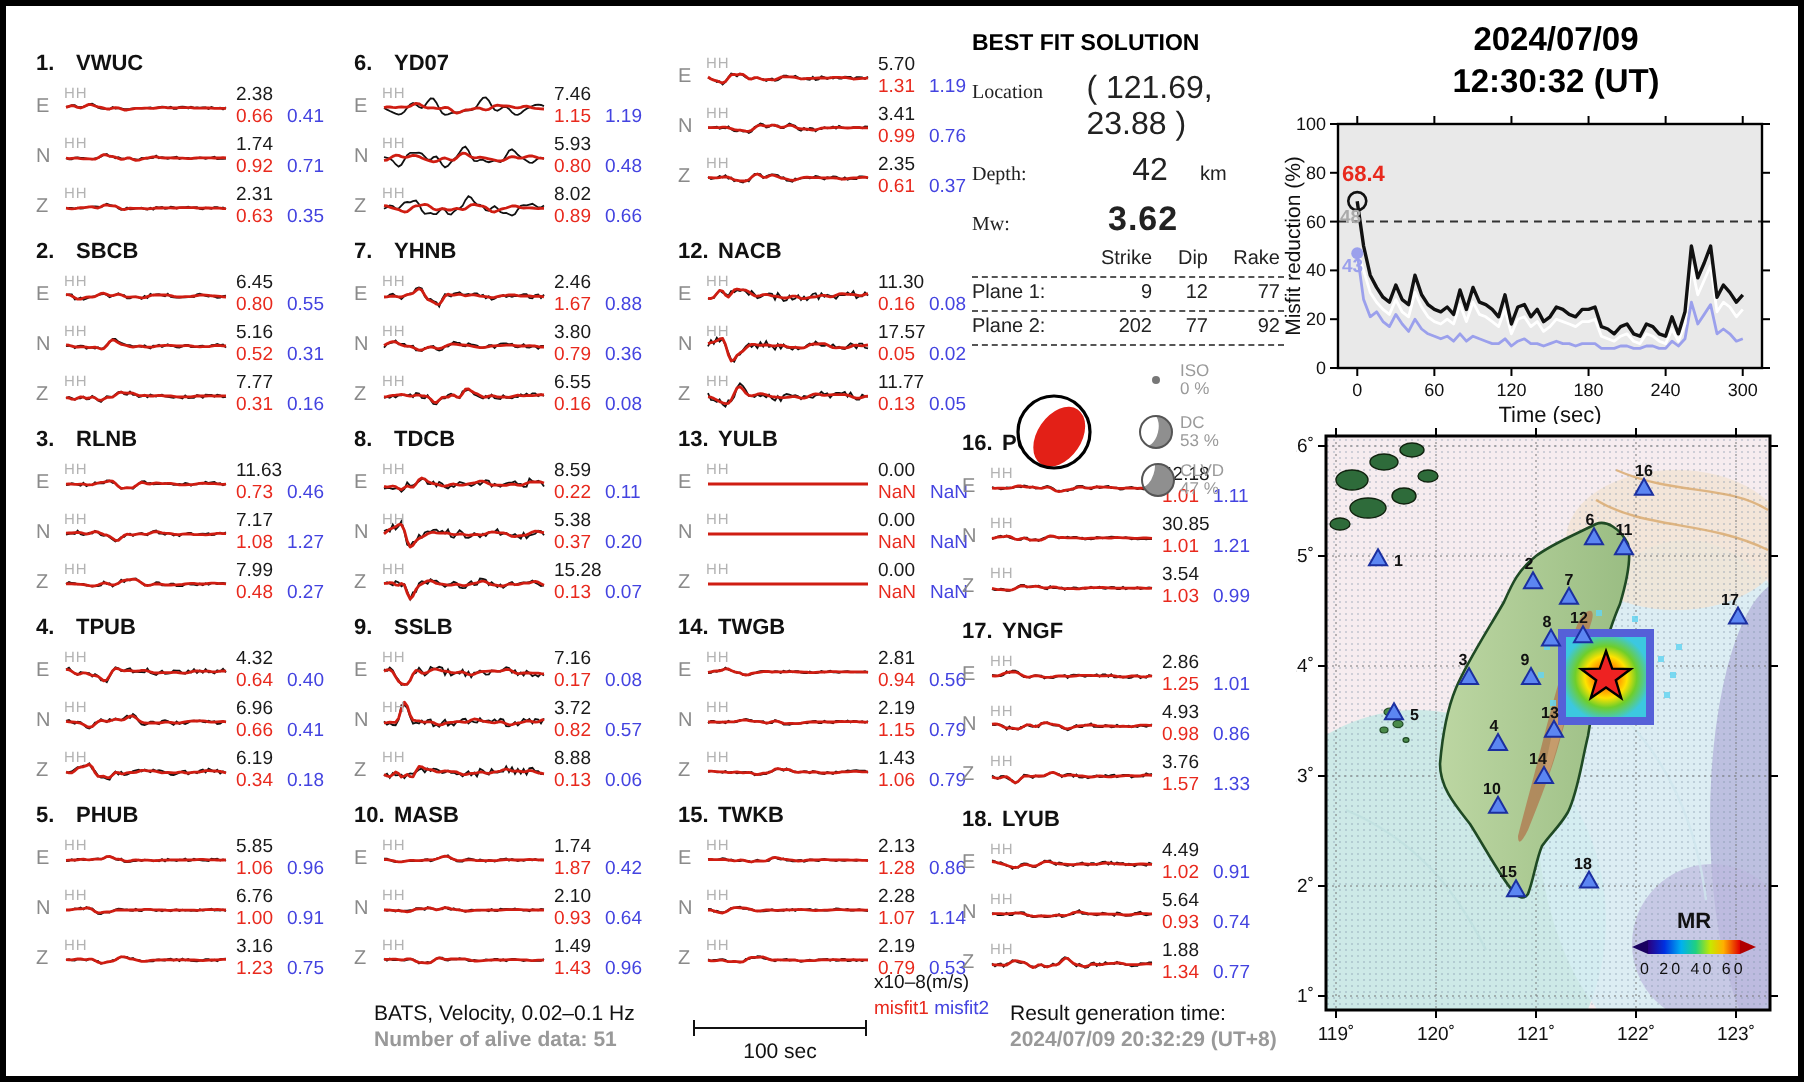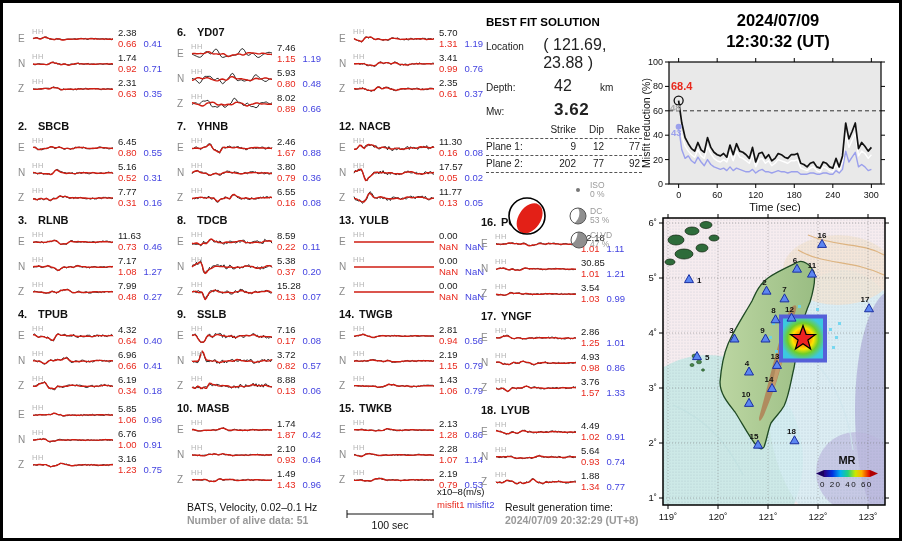--- a/index.html
+++ b/index.html
@@ -16,21 +16,21 @@
   svg.trace{position:absolute;left:0;top:0;}
   .vals{margin-left:3px;font-size:9.5px;line-height:10.5px;display:flex;flex-direction:column;}
   .amp{color:#1a1a1a;}
   .mrow{display:flex;gap:7px;}
   .m1{color:#e8291d;}
   .m2{color:#4343e0;}
   
   #solution{position:absolute;left:483px;top:13px;width:156px;font-size:10px;color:#222;}
   #solution .title{font-weight:bold;font-size:11.5px;margin-bottom:8px;color:#000;}
   .sol-row{display:flex;align-items:baseline;margin-bottom:5px;}
-  .sol-label{width:68px;}
+  .sol-label{width:68px;font-family:Liberation Serif, serif;}
   .sol-val{font-weight:normal;font-size:16px;}
   .mw-val{font-weight:bold;font-size:17px;letter-spacing:.5px;}
   .unit{margin-left:4px;}
   #mt-table{margin-top:2px;}
   .mt-row{display:grid;grid-template-columns:50px 40px 28px 36px;padding:2px 0 3px 0;}
   .mt-row span{text-align:right;}
   .mt-row .mt-lab{text-align:left;}
   .mt-dash{border-bottom:1px dashed #555;}
   
   #datetime{position:absolute;left:658px;top:7px;width:234px;text-align:center;
@@ -42,20 +42,21 @@
   .gray{color:#999;font-weight:bold;}
   .small9{font-size:9.5px;}
 </style>
 </head>
 <body>
 
 <div id="frame">
 
   <div id="stations-panel">
       <div class="station" style="left: 15px; top: 23px;">
+        <div class="st-h"><span class="st-num">1.</span><span class="st-name">VWUC</span></div>
         <div class="st-row">
           <span class="comp">E</span>
           <span class="tracewrap">
             <svg class="trace" width="84" height="24" viewBox="0 0 84 24">
               <path d="M2.0,11.3L3.5,11.3L4.9,10.6L6.4,10.6L7.8,11.6L9.3,11.6L10.7,11.3L12.2,10.9L13.6,10.1L15.1,9.9L16.5,10.6L18.0,11.9L19.5,12.3L20.9,12.4L22.4,12.4L23.8,12.6L25.3,11.5L26.7,12.3L28.2,12.0L29.6,12.2L31.1,12.6L32.5,12.6L34.0,12.5L35.5,12.2L36.9,12.1L38.4,12.1L39.8,12.2L41.3,12.2L42.7,11.9L44.2,11.7L45.6,12.2L47.1,11.9L48.5,11.6L50.0,11.3L51.5,11.5L52.9,11.9L54.4,11.4L55.8,12.4L57.3,12.4L58.7,11.4L60.2,11.3L61.6,11.4L63.1,12.2L64.5,11.4L66.0,11.9L67.5,11.7L68.9,12.0L70.4,11.7L71.8,11.7L73.3,12.5L74.7,11.5L76.2,12.0L77.6,12.1L79.1,11.8L80.5,12.7L82.0,11.6" fill="none" stroke="#111111" stroke-width="0.9"></path>
               <path d="M2.0,11.7L3.5,11.2L4.9,10.8L6.4,11.1L7.8,11.7L9.3,12.0L10.7,11.5L12.2,10.7L13.6,10.2L15.1,10.5L16.5,11.0L18.0,11.4L19.5,11.7L20.9,12.1L22.4,12.5L23.8,12.5L25.3,12.1L26.7,11.8L28.2,11.9L29.6,12.5L31.1,13.0L32.5,13.0L34.0,12.7L35.5,12.4L36.9,12.2L38.4,12.2L39.8,12.2L41.3,12.1L42.7,12.1L44.2,12.2L45.6,12.2L47.1,12.0L48.5,11.8L50.0,11.7L51.5,11.7L52.9,11.9L54.4,11.9L55.8,11.9L57.3,11.9L58.7,11.8L60.2,11.8L61.6,11.8L63.1,11.8L64.5,11.8L66.0,12.0L67.5,12.1L68.9,12.1L70.4,12.1L71.8,12.0L73.3,12.0L74.7,12.1L76.2,12.2L77.6,12.2L79.1,12.2L80.5,12.2L82.0,12.2" fill="none" stroke="#cf1d12" stroke-width="1.4" stroke-linejoin="round"></path>
             </svg>
             <span class="hh">HH</span>
           </span>
           <span class="vals">
@@ -257,20 +258,21 @@
           <span class="vals">
             <span class="amp">6.19</span>
             <span class="mrow">
               <span class="m1">0.34</span>
               <span class="m2">0.18</span>
             </span>
           </span>
         </div>
       </div>
       <div class="station" style="left: 15px; top: 399px;">
+        <div class="st-h"><span class="st-num">5.</span><span class="st-name">PHUB</span></div>
         <div class="st-row">
           <span class="comp">E</span>
           <span class="tracewrap">
             <svg class="trace" width="84" height="24" viewBox="0 0 84 24">
               <path d="M2.0,12.5L3.5,12.4L4.9,11.6L6.4,12.4L7.8,11.5L9.3,11.4L10.7,12.0L12.2,11.9L13.6,11.9L15.1,11.9L16.5,11.5L18.0,11.2L19.5,11.7L20.9,11.1L22.4,10.4L23.8,10.6L25.3,10.6L26.7,11.7L28.2,12.0L29.6,11.3L31.1,12.9L32.5,13.1L34.0,12.9L35.5,12.6L36.9,12.6L38.4,11.9L39.8,12.5L41.3,11.8L42.7,12.1L44.2,12.0L45.6,12.7L47.1,12.2L48.5,12.6L50.0,11.6L51.5,12.7L52.9,11.4L54.4,12.2L55.8,12.1L57.3,12.5L58.7,11.8L60.2,12.0L61.6,11.3L63.1,12.5L64.5,12.3L66.0,11.4L67.5,12.0L68.9,12.1L70.4,12.3L71.8,12.3L73.3,12.5L74.7,11.4L76.2,11.6L77.6,11.4L79.1,12.3L80.5,11.7L82.0,12.4" fill="none" stroke="#111111" stroke-width="0.9"></path>
               <path d="M2.0,12.2L3.5,12.1L4.9,12.1L6.4,12.0L7.8,11.9L9.3,11.7L10.7,11.6L12.2,11.8L13.6,11.9L15.1,11.7L16.5,11.6L18.0,11.6L19.5,11.6L20.9,11.1L22.4,10.3L23.8,10.2L25.3,10.8L26.7,11.4L28.2,11.6L29.6,11.8L31.1,12.4L32.5,12.7L34.0,12.5L35.5,12.1L36.9,12.0L38.4,12.1L39.8,12.2L41.3,12.1L42.7,12.1L44.2,12.2L45.6,12.3L47.1,12.3L48.5,12.2L50.0,12.1L51.5,12.1L52.9,12.1L54.4,11.9L55.8,11.9L57.3,11.9L58.7,12.0L60.2,12.0L61.6,12.0L63.1,11.9L64.5,11.9L66.0,11.9L67.5,11.8L68.9,11.7L70.4,11.7L71.8,11.8L73.3,11.9L74.7,11.9L76.2,11.9L77.6,12.0L79.1,12.1L80.5,12.0L82.0,11.9" fill="none" stroke="#cf1d12" stroke-width="1.4" stroke-linejoin="round"></path>
             </svg>
             <span class="hh">HH</span>
           </span>
           <span class="vals">
@@ -1017,21 +1019,21 @@
     </div>
 
   <div id="solution">
     <div class="title">BEST FIT SOLUTION</div>
     <div class="sol-row">
       <span class="sol-label">Location</span>
       <span class="sol-val">( 121.69, 23.88 )</span>
     </div>
     <div class="sol-row">
       <span class="sol-label">Depth:</span>
-      <span style="width:42px;text-align:left" class="sol-val">42</span>
+      <span style="width:42px;text-align:center" class="sol-val">42</span>
       <span class="unit">km</span>
     </div>
     <div class="sol-row" style="margin-bottom:2px">
       <span class="sol-label">Mw:</span>
       <span class="mw-val">3.62</span>
     </div>
     <div id="mt-table">
       <div class="mt-row mt-dash">
         <span class="mt-lab"></span>
         <span>Strike</span>

